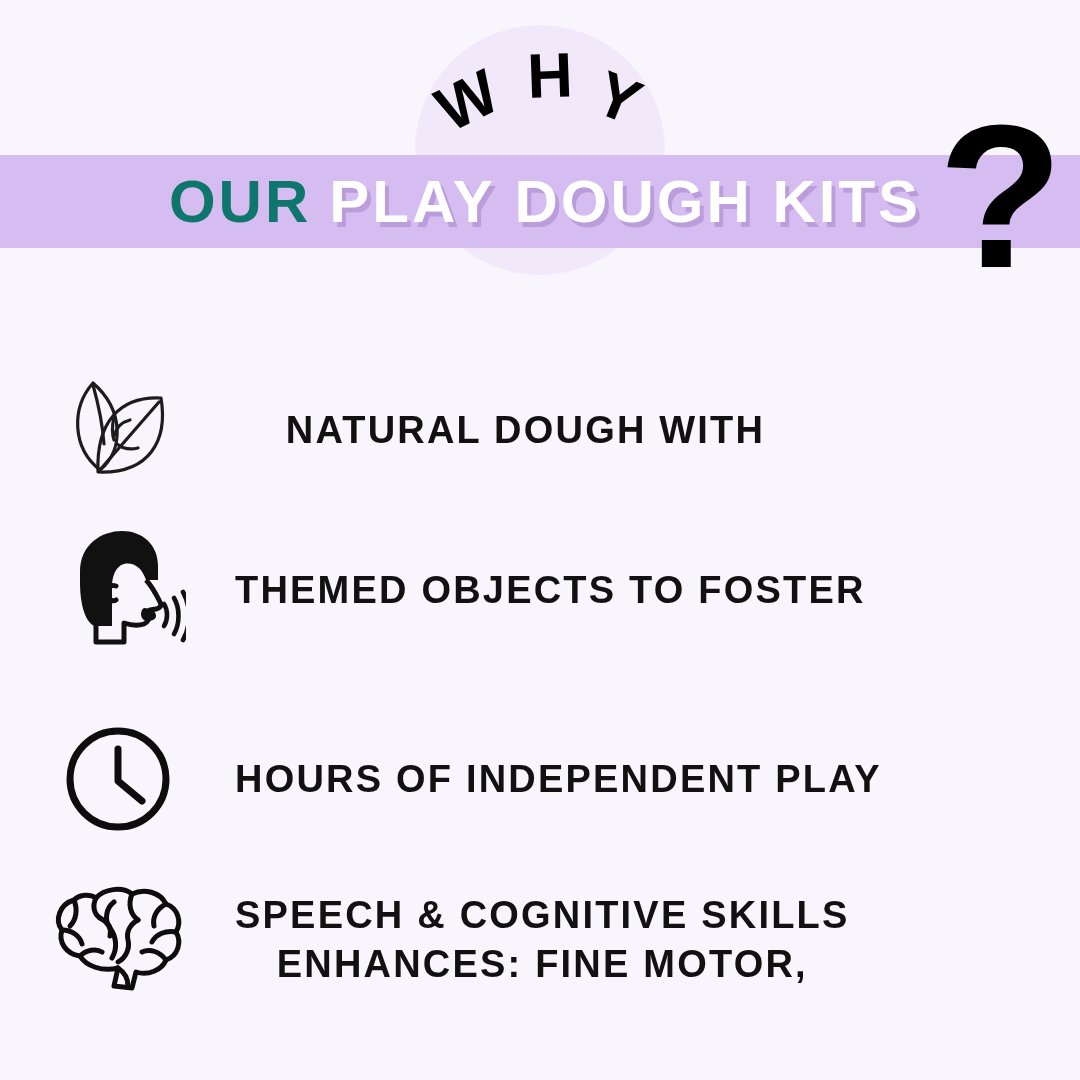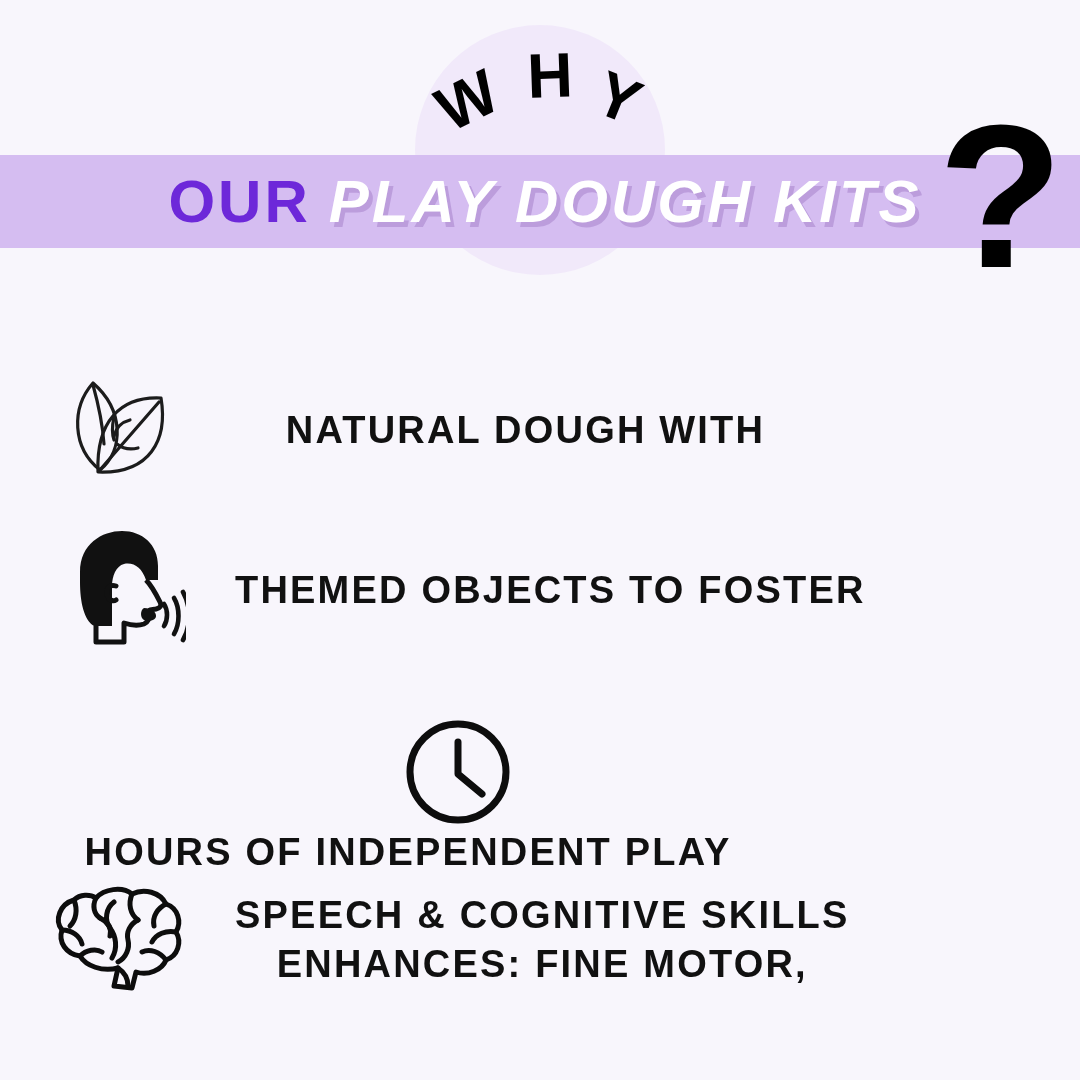--- a/index.html
+++ b/index.html
@@ -86,27 +86,26 @@
     white-space: nowrap;
   }
   .banner-word {
     font-family: "Liberation Sans", sans-serif;
     font-weight: bold;
     font-size: 60px;
     letter-spacing: 3px;
     line-height: 1;
   }
   .banner-word.dark {
-    color: #6d28d9;
+    color: #0f766e;
     margin-right: 18px;
   }
   .banner-word.light {
     color: #ffffff;
     text-shadow: 4px 5px 0 rgba(150,110,190,0.40);
-    font-style: italic;
   }
 
   .question-mark {
     position: absolute;
     left: 938px;
     top: 96px;
     width: 120px;
     height: 200px;
     font-family: "Liberation Sans", sans-serif;
     font-weight: bold;
@@ -128,21 +127,21 @@
   .feature-row {
     position: absolute;
     left: 0;
     width: 916px;
     height: 150px;
     display: flex;
     align-items: center;
   }
   .row-0 { top: 55px; }
   .row-1 { top: 215px; }
-  .row-2 { top: 416px; flex-direction: column; }
+  .row-2 { top: 404px; }
   .row-3 { top: 565px; }
 
   .feature-icon {
     width: 235px;
     min-width: 235px;
     height: 150px;
     display: flex;
     align-items: center;
     justify-content: center;
   }

